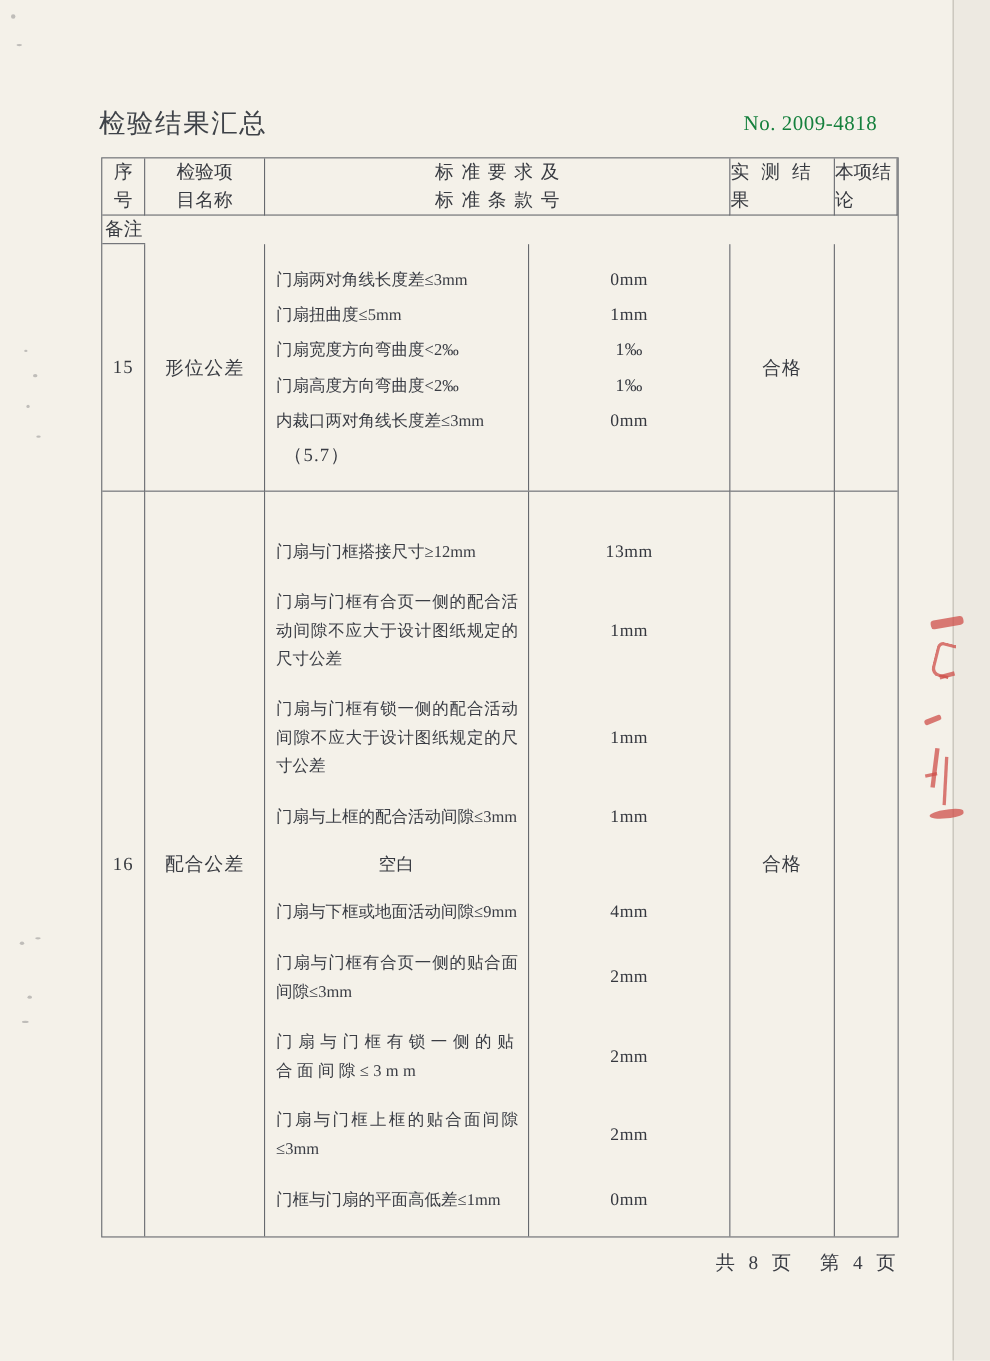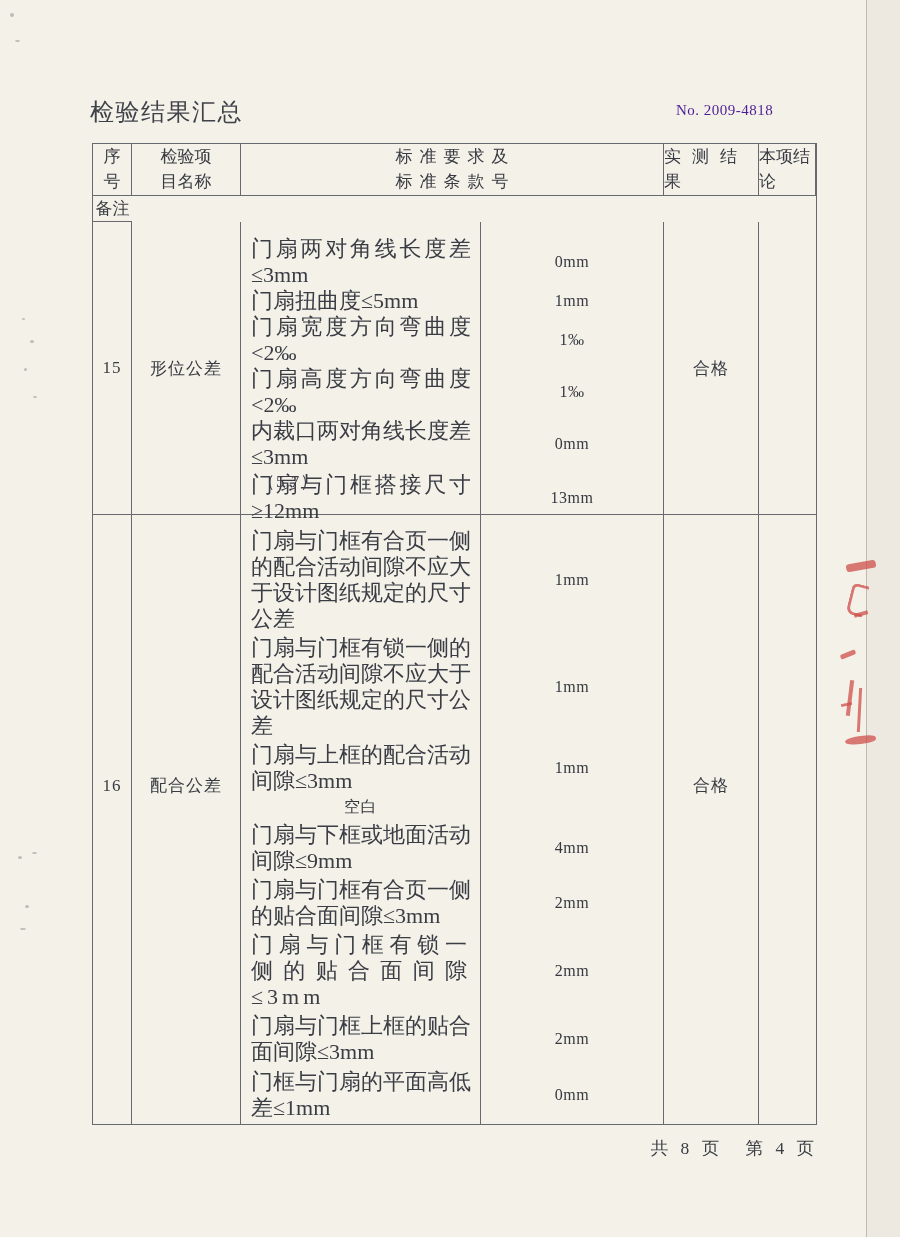--- a/index.html
+++ b/index.html
@@ -14,21 +14,21 @@
   .scan-edge-line { position:absolute; left:866px; top:0; width:1px; height:1237px; background:rgba(125,118,105,0.45); }
   .scan-edge-band { position:absolute; left:867px; top:0; width:33px; height:1237px; background:rgba(110,100,80,0.05); }
   .speck { position:absolute; background:rgba(70,70,75,0.30); border-radius:50%; }
 
   
   .title {
     position:absolute; left:90px; top:96px;
     font-family:"Liberation Sans","DejaVu Sans",sans-serif;
     font-size:24px; font-weight:normal; letter-spacing:1.5px; color:#3e4248;
   }
-  .doc-no { position:absolute; left:676px; top:102px; font-size:15px; letter-spacing:0.5px; color:#4c1d95;text-align:center; }
+  .doc-no { position:absolute; left:676px; top:102px; font-size:19px; letter-spacing:0.5px; color:#15803d;text-align:center; }
 
   
   .rtable {
     position:absolute; left:92px; top:143px; width:725px; height:982px;
     border:1px solid #66696e;
   }
   .thead, .brow { display:grid; grid-template-columns:39px 109px 423px 95px 57px; }
   .thead { height:78px; }
   .th, .cell { border-right:1px solid #66696e; }
   .th:last-child, .cell:last-child { border-right:none; }
@@ -41,21 +41,21 @@
   #tbody .brow:nth-child(2) { height:677px; }
   #tbody .brow:nth-child(1) .cell { border-bottom:1px solid #66696e; }
   .cell { display:flex; align-items:center; justify-content:center; font-size:17px; }
   .c-name span { letter-spacing:1px;font-family:Liberation Serif, serif; }
   .c-combined { position:relative; flex-direction:column; align-items:stretch; justify-content:flex-start; }
   .c-combined::before { content:''; position:absolute; left:239px; top:0; bottom:0; width:1px; background:#66696e; }
   .items { flex:1; display:flex; flex-direction:column; justify-content:space-evenly; }
   #tbody .brow:nth-child(1) .items { padding-top:14px; }
   #tbody .brow:nth-child(2) .items { padding-top:22px; }
   .item { display:grid; grid-template-columns:239px 184px; }
-  .req { font-size:22px; line-height:26px; padding:0 9px 0 10px; text-align:justify; color:#3a3d44; }
+  .req { font-size:15px; line-height:26px; padding:0 9px 0 10px; text-align:justify; color:#3a3d44; }
   .req.spaced { letter-spacing:4px; }
   .res { display:flex; align-items:center; justify-content:center; font-size:16px; letter-spacing:0.5px; color:#35383f; }
   .clause { height:44px; padding-left:17px; font-size:17px; letter-spacing:1px; display:flex; align-items:flex-start; color:#3a3d44; }
   .c-conc span, .c-seq span { letter-spacing:1px; }
 
   
   .footer { position:absolute; top:1136px; left:0; width:818px; text-align:right;
             font-size:17.5px; letter-spacing:4px; color:#3a3d44; }
   .footer span { margin-left:14px; }
 

